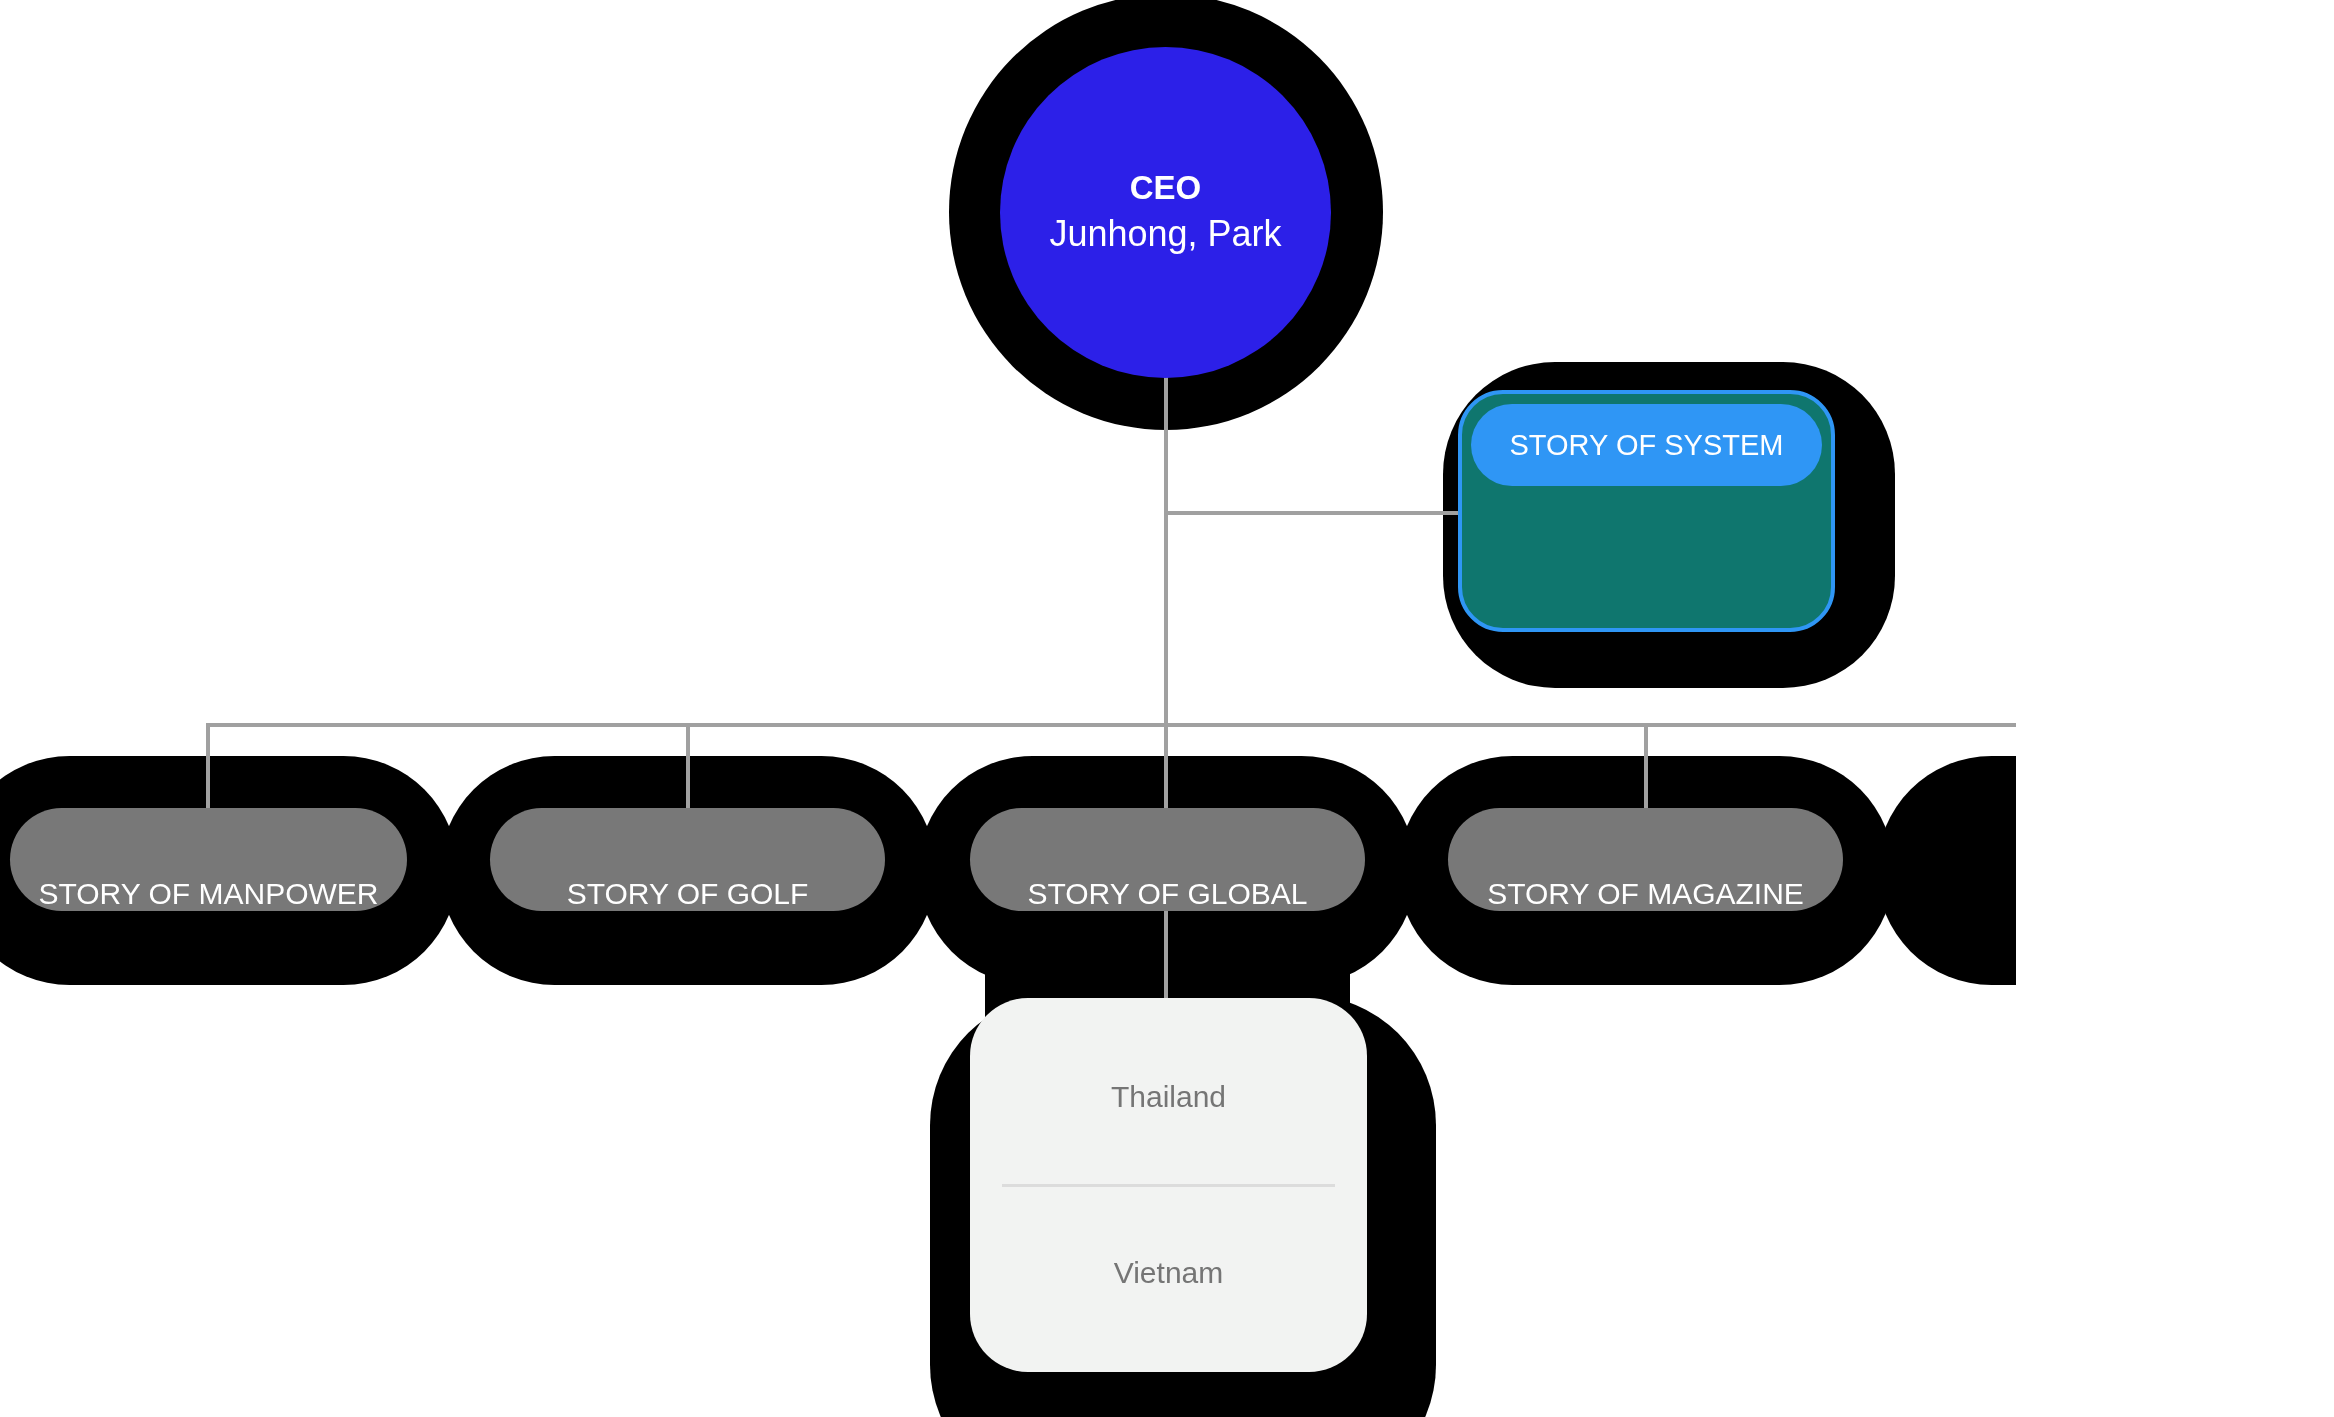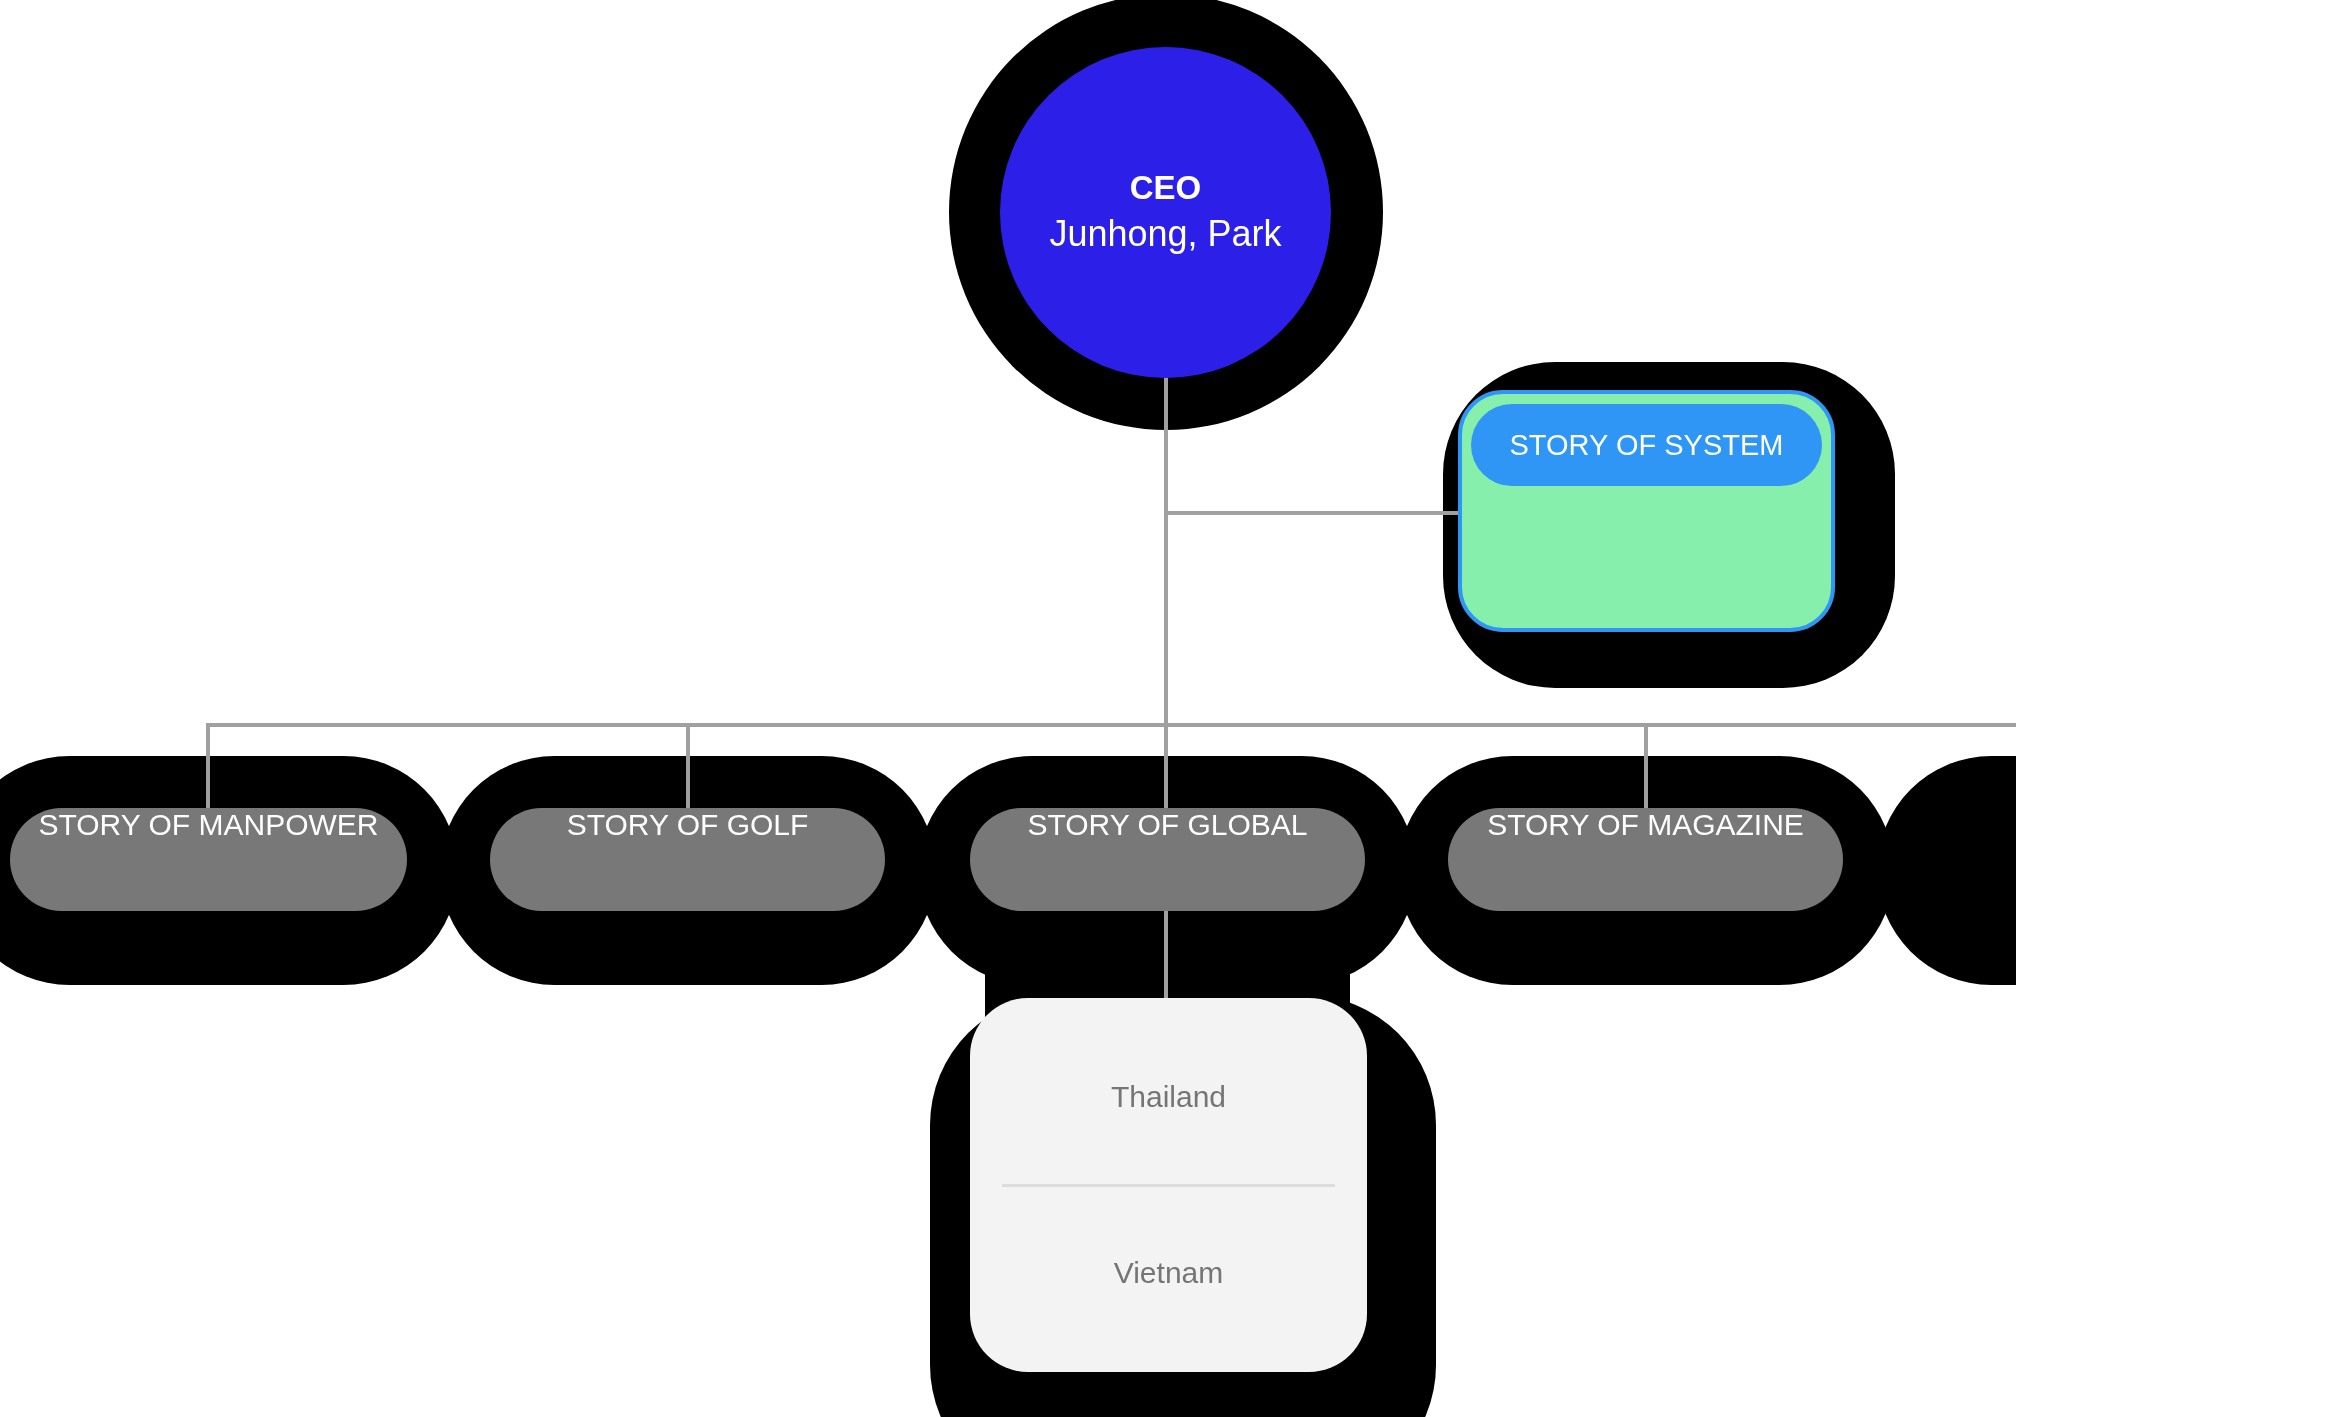--- a/index.html
+++ b/index.html
@@ -66,21 +66,21 @@
   }
   .ceo-title { font-size: 33px; font-weight: bold; line-height: 1.3; }
   .ceo-name  { font-size: 36px; font-weight: normal; line-height: 1.35; }
 
   
   .system-card {
     position: absolute;
     left: 1458px; top: 390px;
     width: 377px; height: 242px;
     box-sizing: border-box;
-    background: #86efac;
+    background: #0f766e;
     border: 4px solid var(--system-blue, #2f96f5);
     border-radius: 45px;
     z-index: 3;
   }
   .system-pill {
     position: absolute;
     left: 9px; top: 10px;
     width: 351px; height: 82px;
     border-radius: 41px;
     background: var(--system-blue, #2f96f5);
@@ -93,21 +93,21 @@
 
   
   .dept-pill {
     position: absolute;
     top: 808px;
     height: 103px;
     border-radius: 52px;
     background: var(--pill-gray, #787878);
     z-index: 3;
     display: flex;
-    align-items: flex-start;
+    align-items: flex-end;
     justify-content: center;
     color: var(--node-text, #fff);
     font-size: 30px;
     white-space: nowrap;
   }
   .dept-1 { left: 10px;   width: 397px; }
   .dept-2 { left: 490px;  width: 395px; }
   .dept-3 { left: 970px;  width: 395px; }
   .dept-4 { left: 1448px; width: 395px; }
   .dept-5 { left: 1927px; width: 395px; }

